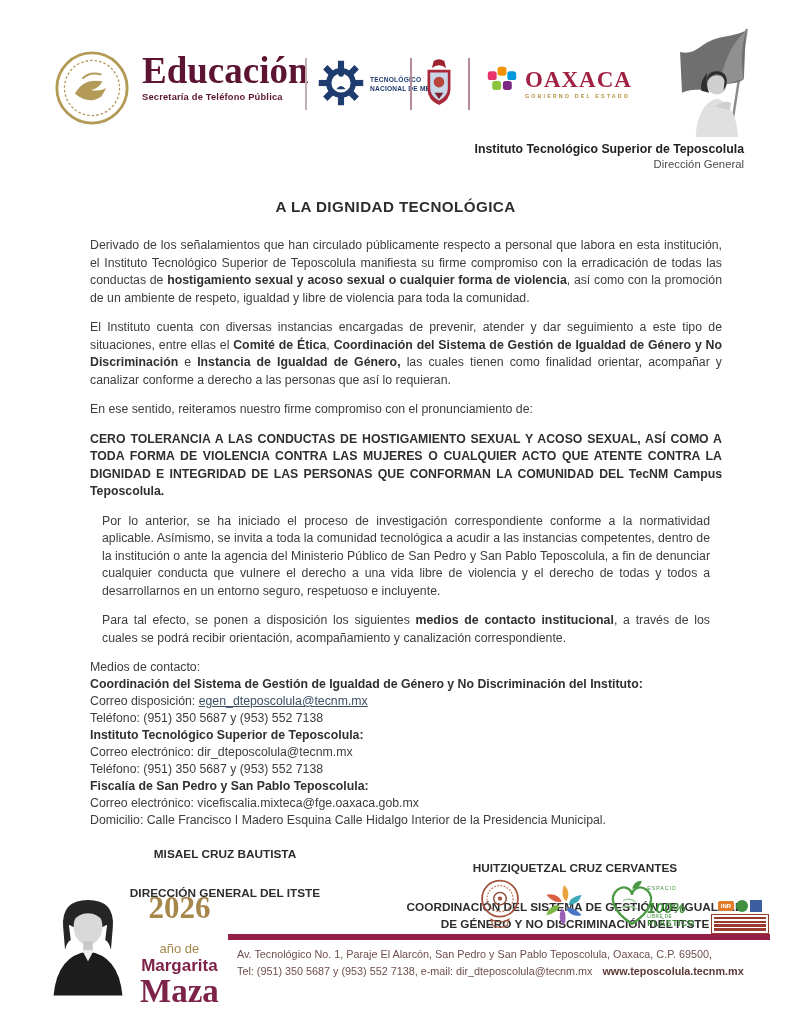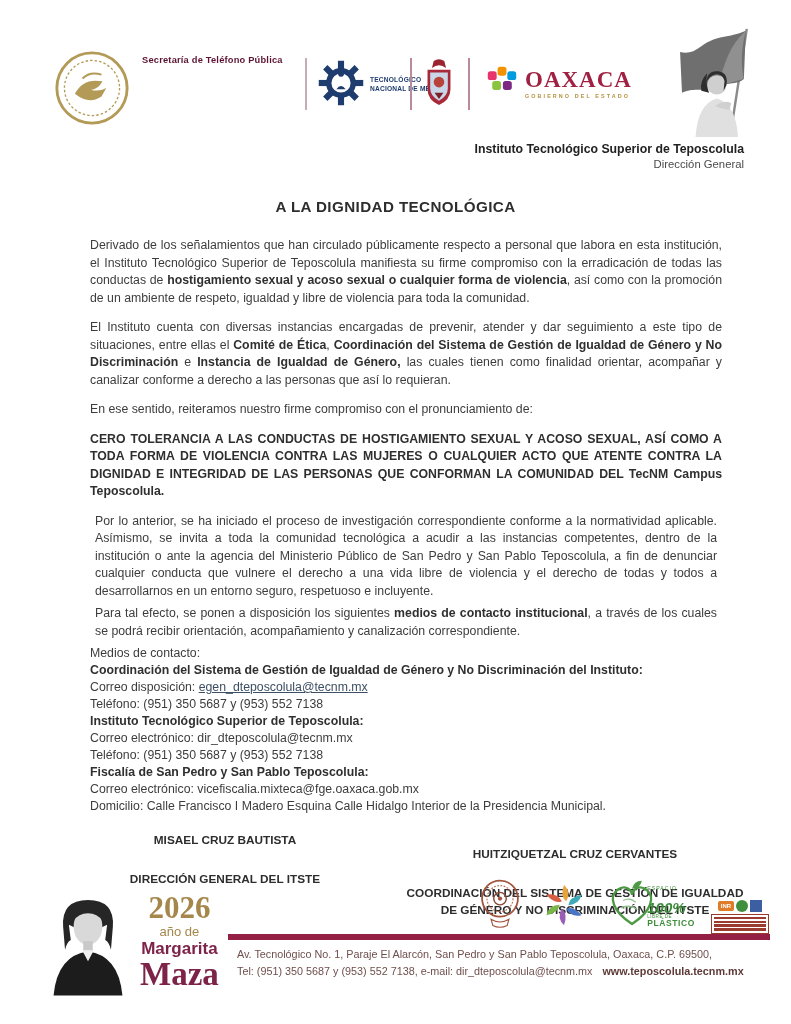--- a/index.html
+++ b/index.html
@@ -22,39 +22,39 @@
   .oax-word{font-family:"Liberation Serif",serif;font-weight:bold;font-size:23px;color:#a02142;letter-spacing:1px;line-height:1;}
   .oax-tag{font-size:5.4px;color:#b5933f;letter-spacing:2.1px;margin-top:2px;font-weight:bold;}
   .flagwoman{position:absolute;right:22px;top:24px;}
   .inst{position:absolute;right:47px;top:142px;text-align:right;}
   .inst-name{font-size:12.3px;font-weight:bold;color:#222;}
   .inst-area{font-size:11.3px;color:#4a4a4a;margin-top:2px;}
   
   .title{ text-align:center;font-size:15.2px;font-weight:bold;color:#2d2d2d;letter-spacing:.4px;margin:26px 0 22px;}
   .content{padding:0 69px 0 90px;font-size:12.3px;line-height:17.5px;text-align:justify;}
   .content p{margin:0 0 12px;}
-  .content p.tight{margin:5px;}
+  .content p.tight{margin:12px;}
   b{color:#303030;}
   .capsp{font-weight:bold;color:#2f2f2f;}
   .contacts{line-height:17px;text-align:left;}
   .contacts div{white-space:nowrap;}
   a.mail{color:#3d4f63;text-decoration:underline;}
   
   .sigs{display:flex;padding:18px 40px 0 90px;}
   .sig{text-align:center;font-weight:bold;color:#2d2d2d;font-size:11.8px;}
   .sig-left{width:270px;}
   .sig-right{width:352px;margin-left:auto;}
   .sig-right .sig-name{margin-top:14px;}
   .sig-title{margin-top:24px;line-height:1.45;}
   
   .footer{position:absolute;left:0;right:0;top:882px;height:142px;}
   .maza{position:absolute;left:44px;top:4px;display:flex;align-items:flex-start;gap:8px;}
   .maza-txt{text-align:center;margin-top:6px;}
   .maza-year{font-family:"Liberation Serif",serif;font-size:31px;font-weight:bold;color:#a5874b;line-height:1;}
-  .maza-l1{font-size:13px;color:#a5874b;margin-top:1px;}
+  .maza-l1{font-size:13px;color:#a5874b;margin-top:18px;}
   .maza-l2{font-size:17px;font-weight:bold;color:#7d2248;line-height:1.15;}
   .maza-l3{font-family:"Liberation Serif",serif;font-size:33px;font-weight:bold;color:#7d2248;line-height:.95;}
   .flogos{position:absolute;right:22px;top:0;display:flex;align-items:flex-end;gap:16px;height:52px;}
   .plastic{display:flex;align-items:center;}
   .plastic-txt{margin-left:-12px;color:#3e8d3a;line-height:1;text-align:left;}
   .pl-top{font-size:5.2px;letter-spacing:1px;}
   .pl-pct{font-size:15px;font-weight:bold;font-style:italic;margin-top:8px;}
   .pl-mid{font-size:4.6px;letter-spacing:.5px;}
   .pl-bot{font-size:8.5px;font-weight:bold;letter-spacing:.6px;}
   .iso{width:58px;text-align:center;}
@@ -78,20 +78,21 @@
     <span class="seal">
       <svg width="76" height="76" viewBox="0 0 80 80">
         <circle cx="40" cy="40" r="37" fill="none" stroke="#b39a57" stroke-width="3"></circle>
         <circle cx="40" cy="40" r="29" fill="none" stroke="#b39a57" stroke-width="1.4" stroke-dasharray="2.6 2.2"></circle>
         <path d="M22,46 q9,-17 29,-13 q-4,8 -12,9 q9,2 16,-2 l-5,9 q-13,9 -28,-3 z" fill="#b39a57"></path>
         <path d="M30,30 q8,-8 20,-4" fill="none" stroke="#b39a57" stroke-width="2"></path>
       </svg>
     </span>
 
     <div class="edu-block">
+      <div class="edu-word">Educación</div>
       <div class="edu-tag">Secretaría de Teléfono Pública</div>
     </div>
 
     <span class="vdiv vd1"></span>
 
     <div class="tecnm">
       <span>
         <svg width="46" height="46" viewBox="0 0 60 60">
           <g fill="#1e3c6e">
             <rect x="26" y="1" width="8" height="11"></rect>

